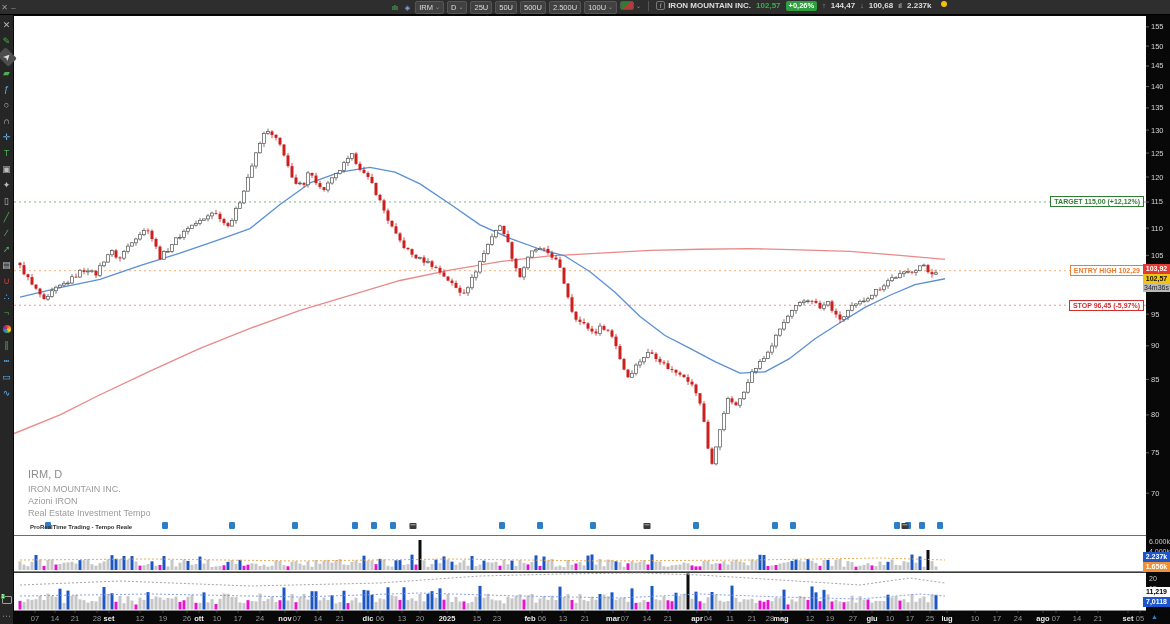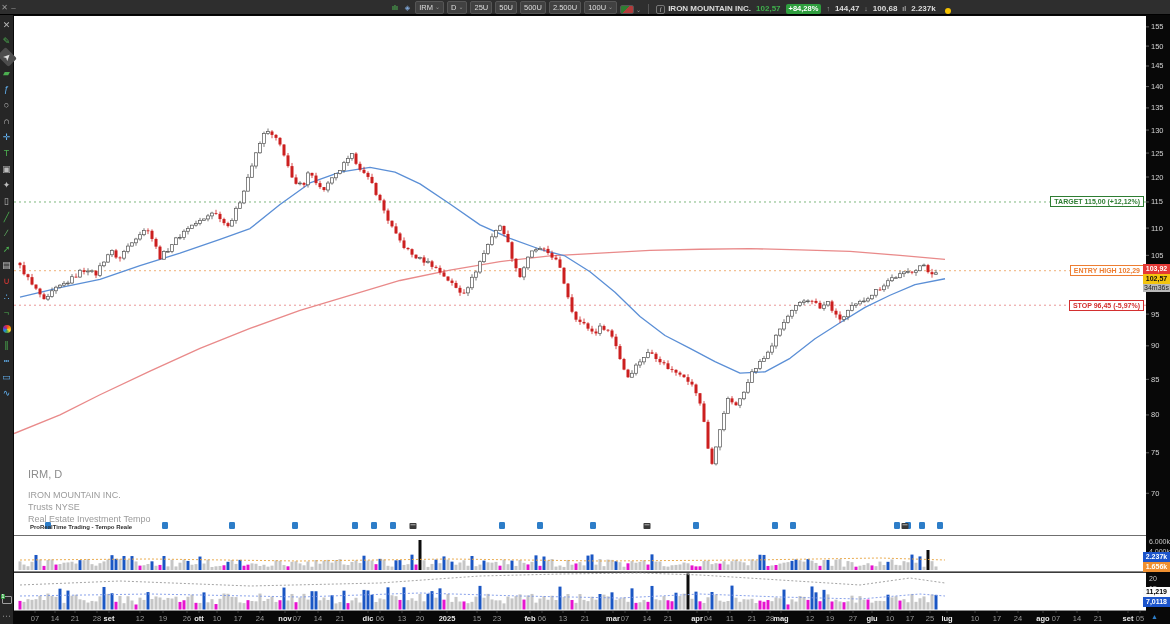--- a/index.html
+++ b/index.html
@@ -2,21 +2,21 @@
 <html><head>
 <meta charset="utf-8">
 <style>
   html,body{margin:0;padding:0;background:#111;}
   *{box-sizing:border-box;font-family:"Liberation Sans",sans-serif;}
   #app{position:relative;width:1170px;height:624px;background:#141414;overflow:hidden;}
   
   #topbar{position:absolute;left:0;top:0;width:1170px;height:15px;background:#2e2e2e;
     border-bottom:1px solid #000;display:flex;align-items:center;z-index:5;color:#ccc;font-size:8px;}
   .win-ctl{width:9px;text-align:center;color:#9a9a9a;font-size:8px;line-height:15px;cursor:default;}
-  .tb-group{display:flex;align-items:flex-end;gap:3px;margin-left:372px;}
+  .tb-group{display:flex;align-items:flex-start;gap:3px;margin-left:372px;}
   .tb-ic{font-size:7px;line-height:13px;padding:0 2px;}
   .btn{background:#414141;border:1px solid #565656;border-radius:2px;color:#ddd;
     font-size:7.5px;line-height:9px;padding:1px 3px;white-space:nowrap;}
   .dd{display:flex;align-items:center;gap:2px;}
   .caret{color:#9a9a9a;font-size:6px;}
   .charttype{width:14px;height:9px;border:1px solid #565656;border-radius:2px;
     background:linear-gradient(135deg,#2e7d32 0 45%,#b23b3b 45% 100%);}
   .sep{width:1px;height:10px;background:#555;margin:0 4px;}
   .infobox{width:9px;height:9px;border:1px solid #777;border-radius:2px;color:#bbb;
     text-align:center;line-height:8px;font-size:7px;font-style:italic;}
@@ -35,21 +35,21 @@
   .wheel{width:8px;height:8px;border-radius:50%;
     background:conic-gradient(#e53935,#fb8c00,#fdd835,#43a047,#1e88e5,#8e24aa,#e53935);}
   .monitor{position:relative;width:10px;height:8px;border:1px solid #9e9e9e;border-radius:1px;}
   .monitor b{position:absolute;left:-2px;top:-3px;background:#2e9e3e;color:#fff;font-size:5px;
     line-height:5px;padding:0 1px;border-radius:1px;font-weight:bold;}
   
   #chart-svg{position:absolute;left:0;top:0;z-index:1;}
   
   .ov{position:absolute;z-index:3;}
   #sym-block{left:28px;top:468px;color:#9b9b9b;}
-  #sym-title{font-size:11px;color:#8c8c8c;margin:0 0 9px 0;}
+  #sym-title{font-size:11px;color:#8c8c8c;margin:0 0 3px 0;}
   .sym-line{font-size:9px;line-height:12px;}
   #watermark{left:30px;top:524px;font-size:6px;font-weight:bold;color:#2e2e2e;z-index:3;}
   .lvl{position:absolute;right:26px;z-index:3;background:#fff;border:1px solid;
     font-size:7px;font-weight:bold;line-height:9px;padding:0 3px;white-space:nowrap;}
   #lvl-target{top:196px;color:#2e7d32;border-color:#2e7d32;}
   #lvl-entry{top:265px;color:#ed7d31;border-color:#ed7d31;}
   #lvl-stop{top:300px;color:#d32f2f;border-color:#d32f2f;}
   .abadge{position:absolute;left:1143px;width:27px;height:9.5px;z-index:3;text-align:center;
     font-size:7px;font-weight:bold;line-height:9.5px;}
   .atick{position:absolute;left:1149px;z-index:3;color:#c8c8c8;font-size:7px;line-height:9px;}
@@ -83,21 +83,21 @@
       </span>
       <span class="dd">
         <span class="charttype"></span>
         <span class="caret">⌄</span>
       </span>
       <span class="sep"></span>
       <span class="infobox">i</span>
       <div class="strip">
         <span>IRON MOUNTAIN INC.</span>
         <span class="px-green">102,57</span>
-        <span class="chg-badge">+84,28%</span>
+        <span class="chg-badge">+0,26%</span>
         <span class="mini">↑</span>
         <span>144,47</span>
         <span class="mini">↓</span>
         <span>100,68</span>
         <span class="mini">ıl</span>
         <span>2.237k</span>
       </div>
       <span class="dot"></span>
     </div>
   </div>
@@ -1258,21 +1258,21 @@
       <line x1="1098" x2="1098" y1="611" y2="613" stroke="#555" stroke-width="0.7"></line>
       <text x="1128" y="621" text-anchor="middle" fill="#e8e8e8" font-size="7.5" font-weight="bold" font-family="Liberation Sans">set</text>
       <line x1="1128" x2="1128" y1="611" y2="613" stroke="#555" stroke-width="0.7"></line>
       <text x="1140" y="621" text-anchor="middle" fill="#9a9a9a" font-size="7.5" font-weight="normal" font-family="Liberation Sans">05</text>
       <line x1="1140" x2="1140" y1="611" y2="613" stroke="#555" stroke-width="0.7"></line>
     </svg>
 
   <div class="ov" id="sym-block">
     <div id="sym-title">IRM, D</div>
     <div class="sym-line">IRON MOUNTAIN INC.</div>
-    <div class="sym-line">Trusts NYSE</div>
+    <div class="sym-line">Azioni IRON</div>
     <div class="sym-line">Real Estate Investment Tempo</div>
   </div>
   <div class="ov" id="watermark">ProRealTime Trading - Tempo Reale</div>
 
   <div class="lvl" id="lvl-target">TARGET 115,00 (+12,12%)</div>
   <div class="lvl" id="lvl-entry">ENTRY HIGH 102,29</div>
   <div class="lvl" id="lvl-stop">STOP 96,45 (-5,97%)</div>
 
   <div class="abadge" style="top:264px;background:#e53935;color:#fff;">103,92</div>
   <div class="abadge" style="top:274px;background:#f2c40f;color:#111;">102,57</div>

